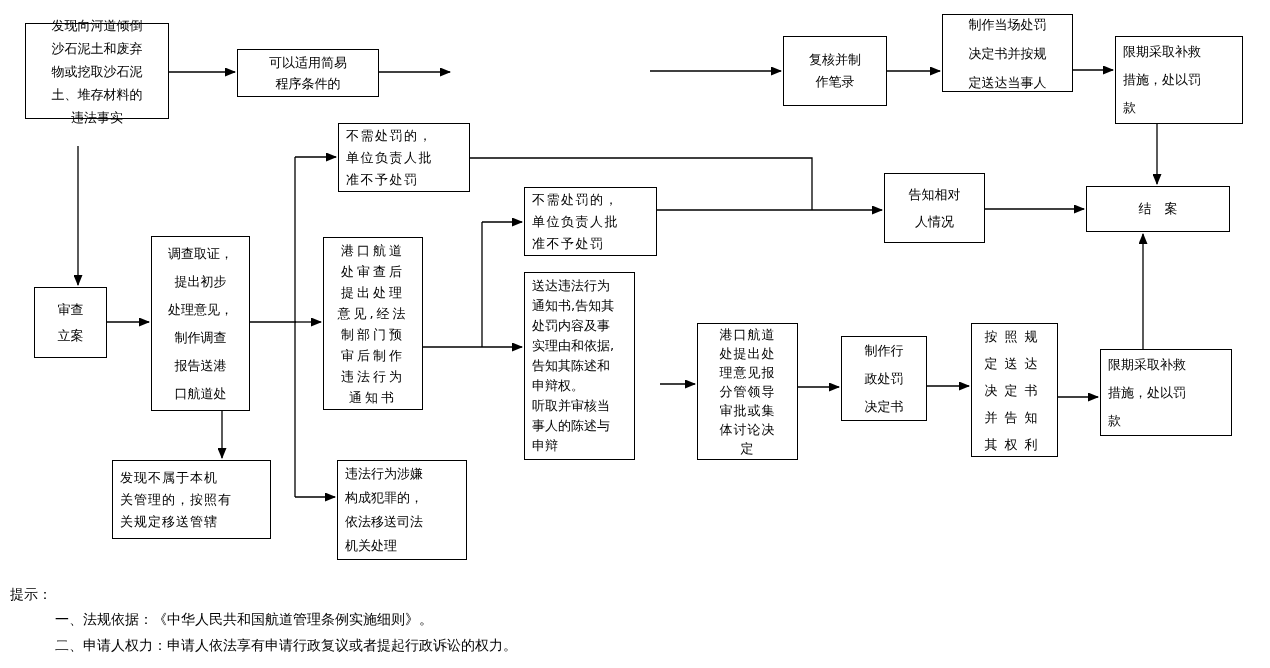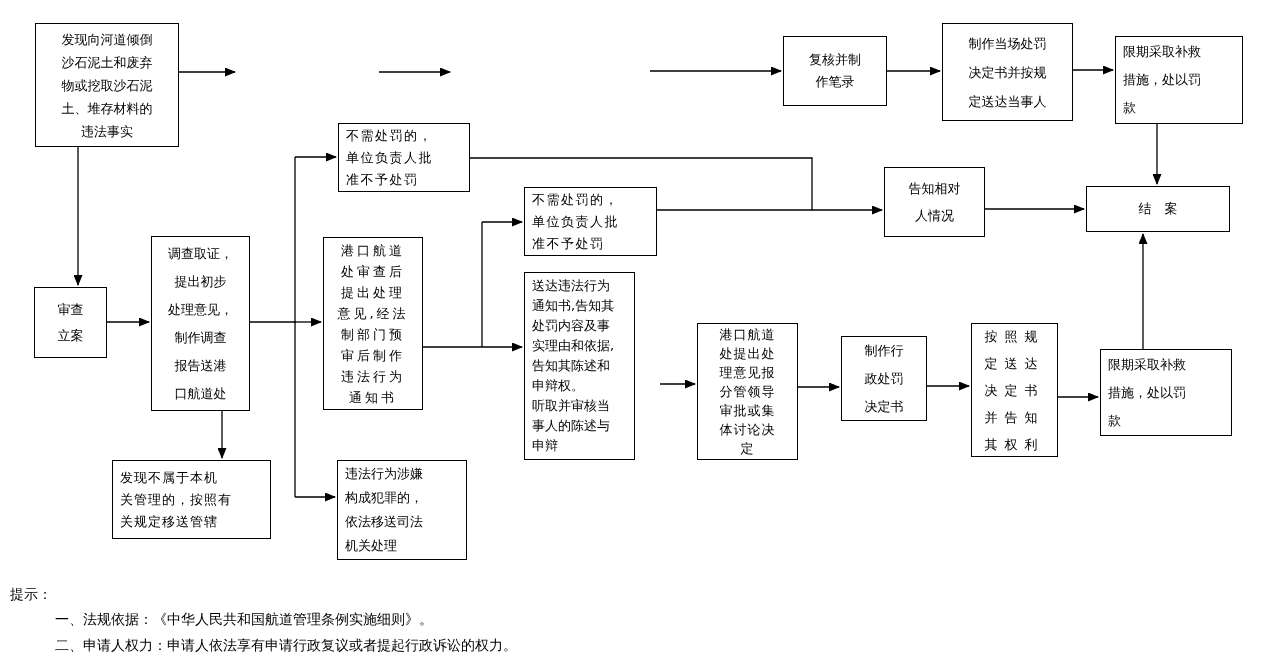--- a/index.html
+++ b/index.html
@@ -46,36 +46,40 @@
       <line x1="657" y1="210" x2="882" y2="210" marker-end="url(#ah)"></line>
       <line x1="985" y1="209" x2="1084" y2="209" marker-end="url(#ah)"></line>
       <line x1="1143" y1="349" x2="1143" y2="234" marker-end="url(#ah)"></line>
       <line x1="660" y1="384" x2="695" y2="384" marker-end="url(#ah)"></line>
       <line x1="798" y1="387" x2="839" y2="387" marker-end="url(#ah)"></line>
       <line x1="927" y1="386" x2="969" y2="386" marker-end="url(#ah)"></line>
       <line x1="1058" y1="397" x2="1098" y2="397" marker-end="url(#ah)"></line>
     </g>
   </svg>
 
-  <div class="node c" style="left:35px;top:23px;width:144px;height:124px;line-height:23px">
+  <div class="node c" style="left:25px;top:23px;width:144px;height:96px;line-height:23px">
     <div class="txt">发现向河道倾倒
 沙石泥土和废弃
 物或挖取沙石泥
 土、堆存材料的
 违法事实</div>
   </div>
 
+  <div class="node c" style="left:237px;top:49px;width:142px;height:48px;line-height:21px">
+    <div class="txt">可以适用简易
+程序条件的</div>
+  </div>
 
 
   <div class="node c" style="left:783px;top:36px;width:104px;height:70px;line-height:22px">
     <div class="txt">复核并制
 作笔录</div>
   </div>
 
-  <div class="node c" style="left:942px;top:23px;width:131px;height:98px;line-height:29px">
+  <div class="node c" style="left:942px;top:14px;width:131px;height:78px;line-height:29px">
     <div class="txt">制作当场处罚
 决定书并按规
 定送达当事人</div>
   </div>
 
   <div class="node l" style="left:1115px;top:36px;width:128px;height:88px;line-height:28px">
     <div class="txt">限期采取补救
 措施，处以罚
 款</div>
   </div>
@@ -165,21 +169,21 @@
 并告知
 其权利</div>
   </div>
 
   <div class="node l" style="left:1100px;top:349px;width:132px;height:87px;line-height:28px">
     <div class="txt">限期采取补救
 措施，处以罚
 款</div>
   </div>
 
-  <div class="node c" style="left:884px;top:167px;width:101px;height:70px;line-height:27px">
+  <div class="node c" style="left:884px;top:173px;width:101px;height:70px;line-height:27px">
     <div class="txt">告知相对
 人情况</div>
   </div>
 
   <div class="node c" style="left:1086px;top:186px;width:144px;height:46px">
     <div class="txt">结　案</div>
   </div>
 
   <div class="notes-line" style="left:10px;top:586px">提示：</div>
   <div class="notes-line" style="left:55px;top:611px">一、法规依据：《中华人民共和国航道管理条例实施细则》。</div>

